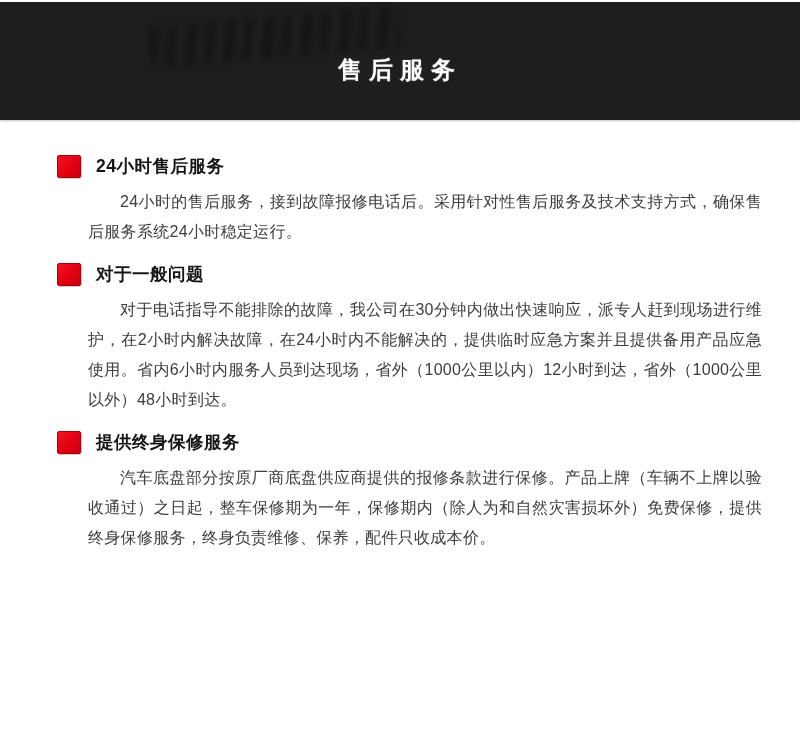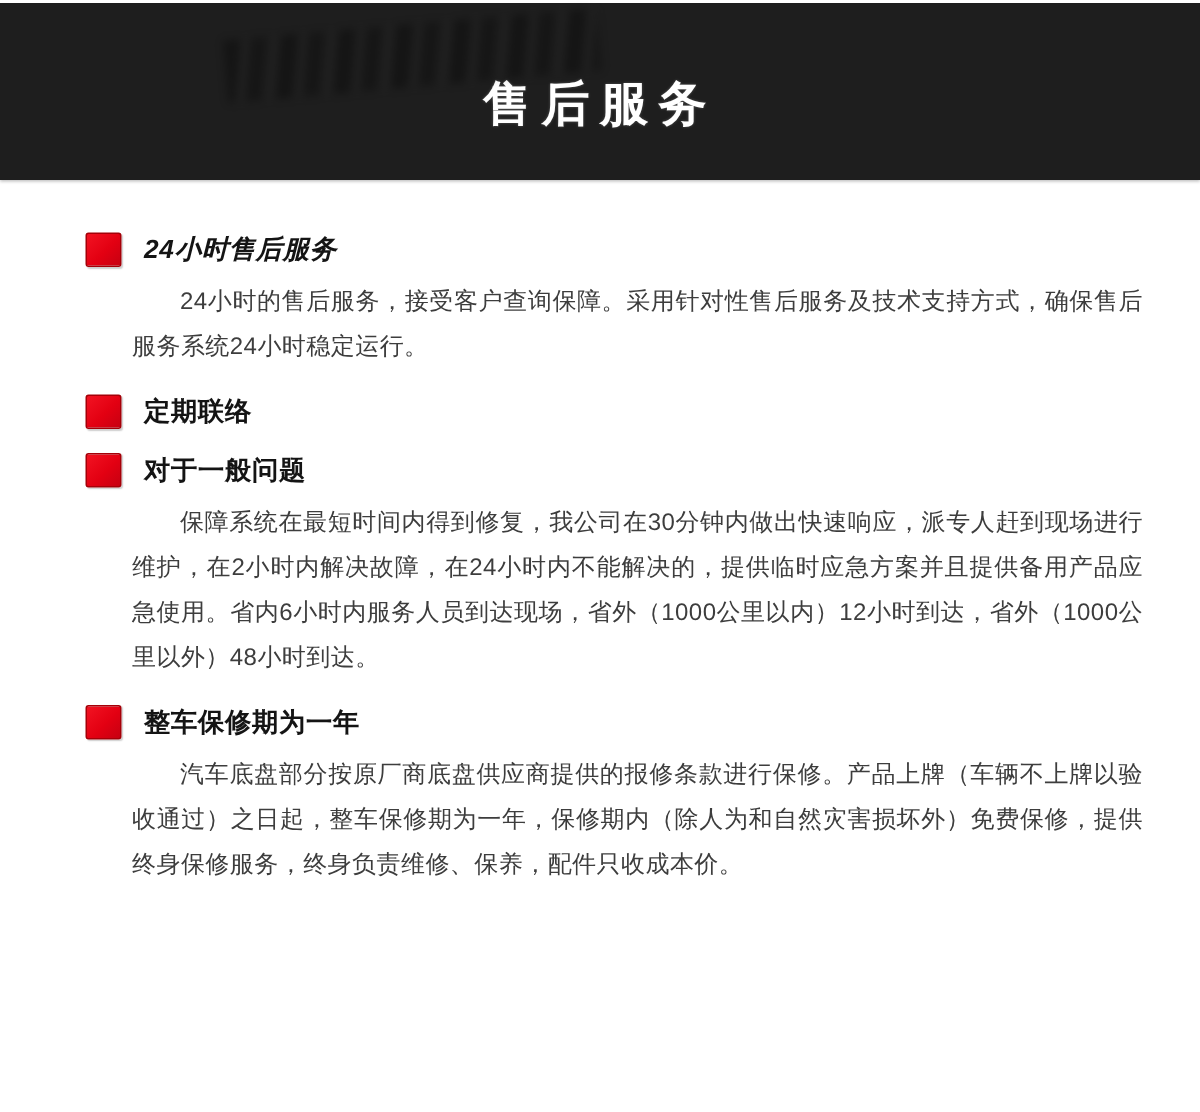--- a/index.html
+++ b/index.html
@@ -9,36 +9,36 @@
     margin:0 auto;
   }
   
   .banner {
     position:relative; height:118px; background:#1e1e1e;
     border-top:2px solid #ffffff;
     display:flex; align-items:center; justify-content:center;
     box-shadow:0 1px 2px rgba(0,0,0,0.25);
   }
   .banner-title {
-    color:#ffffff; font-size:32px; font-weight:bold; letter-spacing:7px;
+    color:#ffffff; font-size:24px; font-weight:bold; letter-spacing:7px;
     margin-top:18px; text-shadow:0 0 2px rgba(255,255,255,0.25);
   }
   .watermark {
     position:absolute; left:150px; top:14px; width:250px; height:42px;
     background:repeating-linear-gradient(100deg,
       rgba(0,0,0,0.55) 0 12px, rgba(60,60,60,0.15) 12px 18px,
       rgba(0,0,0,0.45) 18px 30px, rgba(70,70,70,0.1) 30px 38px);
     filter:blur(3px); transform:rotate(-5deg); opacity:0.55;
     pointer-events:none;
   }
   
   .content { padding:34px 38px 0 57px; }
   .section { margin:0 0 6px 0; }
   .sec-head { display:flex; align-items:center; gap:15px; margin:15px 0 9px 0; }
-  .section:first-child .sec-head { margin-top:0;font-style:italic; }
+  .section:first-child .sec-head { margin-top:0; }
   .bullet {
     width:22px; height:21px; flex:0 0 auto;
     background:linear-gradient(135deg,#f21322 0%,#e30012 55%,#c70011 100%);
     border:1px solid #a50008; border-radius:2px;
     box-shadow:1px 1px 1px rgba(0,0,0,0.2);
   }
   .sec-title { font-size:17.5px; font-weight:bold; color:#141414; letter-spacing:0.5px; }
   .para {
     margin:0 0 0 31px; width:674px;
     text-indent:2em; text-align:justify;
@@ -55,41 +55,37 @@
     <div class="banner-title">售后服务</div>
   </div>
 
   <div class="content">
 
     <div class="section">
       <div class="sec-head">
         <span class="bullet"></span>
         <span class="sec-title">24小时售后服务</span>
       </div>
-      <p class="para">24小时的售后服务，接受客户查询保障。采用针对性售后服务及技术支持方式，确保售后服务系统24小时稳定运行。</p>
+      <p class="para">24小时的售后服务，接到故障报修电话后。采用针对性售后服务及技术支持方式，确保售后服务系统24小时稳定运行。</p>
     </div>
 
     <div class="section">
-      <div class="sec-head">
-        <span class="bullet"></span>
-        <span class="sec-title">定期联络</span>
-      </div>
     </div>
 
     <div class="section">
       <div class="sec-head">
         <span class="bullet"></span>
         <span class="sec-title">对于一般问题</span>
       </div>
-      <p class="para">保障系统在最短时间内得到修复，我公司在30分钟内做出快速响应，派专人赶到现场进行维护，在2小时内解决故障，在24小时内不能解决的，提供临时应急方案并且提供备用产品应急使用。省内6小时内服务人员到达现场，省外（1000公里以内）12小时到达，省外（1000公里以外）48小时到达。</p>
+      <p class="para">对于电话指导不能排除的故障，我公司在30分钟内做出快速响应，派专人赶到现场进行维护，在2小时内解决故障，在24小时内不能解决的，提供临时应急方案并且提供备用产品应急使用。省内6小时内服务人员到达现场，省外（1000公里以内）12小时到达，省外（1000公里以外）48小时到达。</p>
     </div>
 
     <div class="section">
       <div class="sec-head">
         <span class="bullet"></span>
-        <span class="sec-title">整车保修期为一年</span>
+        <span class="sec-title">提供终身保修服务</span>
       </div>
       <p class="para">汽车底盘部分按原厂商底盘供应商提供的报修条款进行保修。产品上牌（车辆不上牌以验收通过）之日起，整车保修期为一年，保修期内（除人为和自然灾害损坏外）免费保修，提供终身保修服务，终身负责维修、保养，配件只收成本价。</p>
 
     </div>
 
   </div>
 </div>
 
 </body></html>

